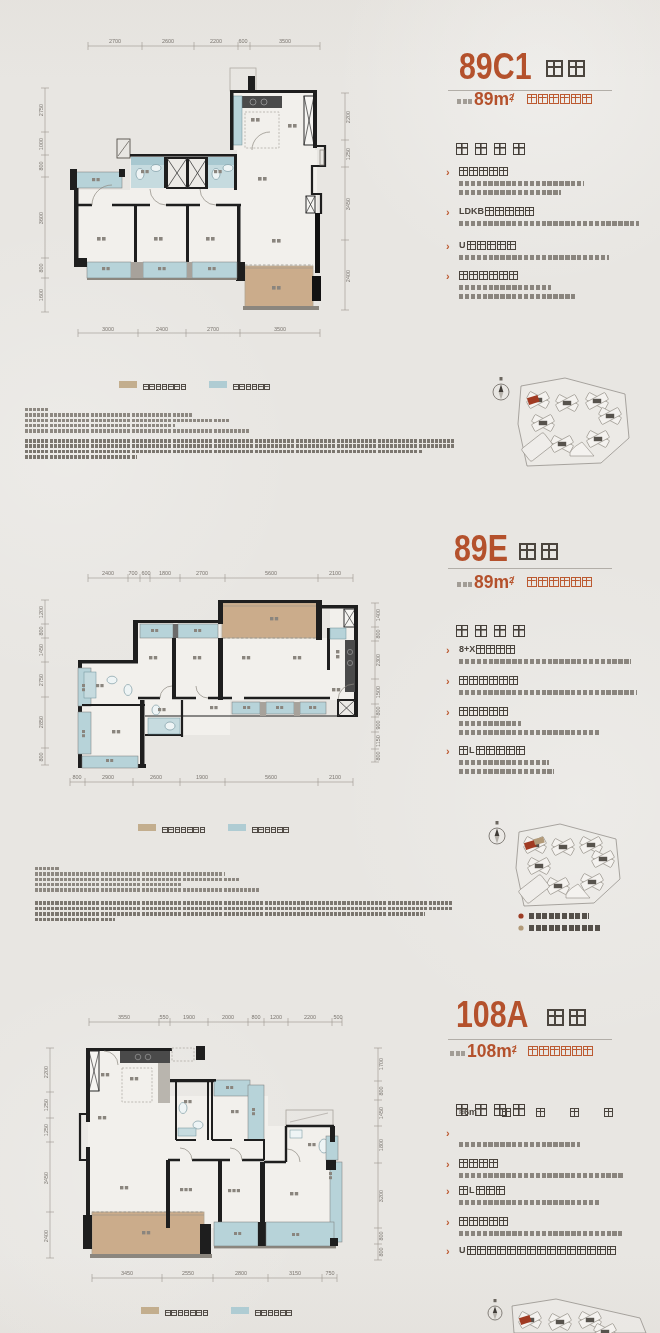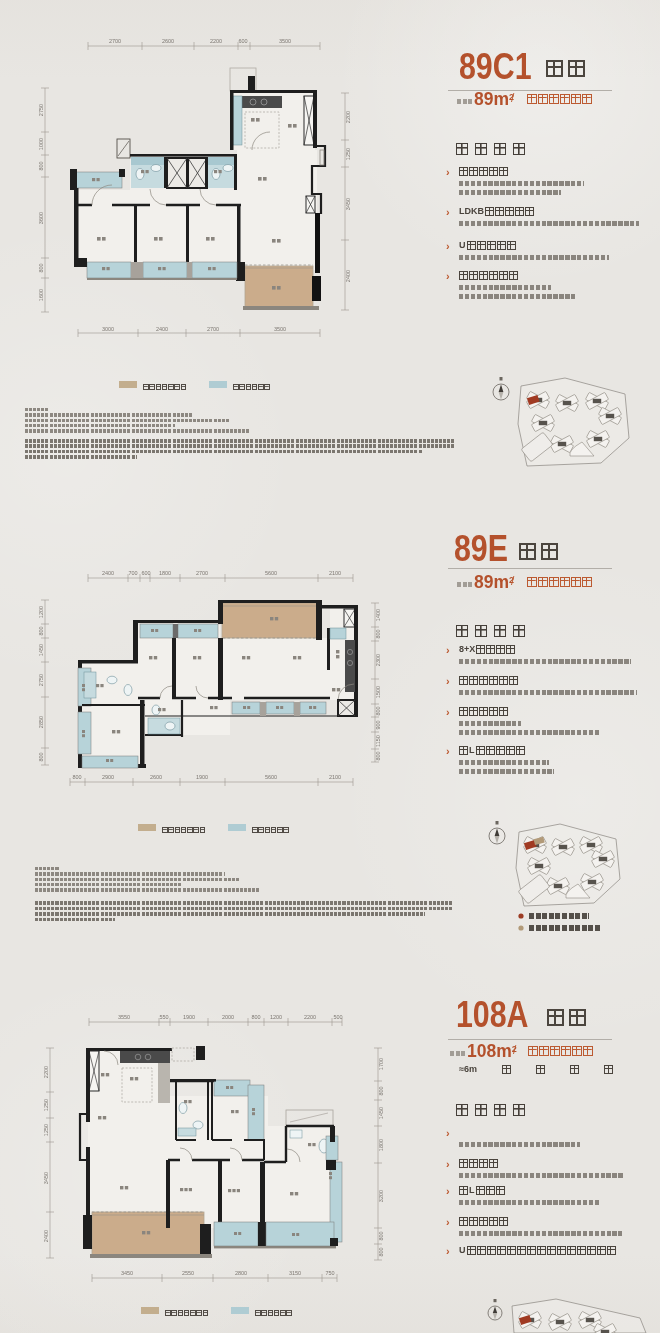--- a/index.html
+++ b/index.html
@@ -801,21 +801,21 @@
   </div>
 
 <div class="row" style="left:456px;top:1104px;">
     <span class="gH"></span>
     <span class="gH"></span>
     <span class="gH"></span>
     <span class="gH"></span>
   </div>
 
 <div class="abs arrow" style="top:1129px;">›</div>
-<div class="row" style="left:459px;top:1065px;gap:24px;">
+<div class="row" style="left:459px;top:1108px;gap:24px;">
     <span style="font-size:9px;font-weight:bold;color:#4a443d;line-height:9px;">≈6m</span>
     <span class="gT" style="margin-left:1px;"></span>
     <span class="gT"></span>
     <span class="gT"></span>
     <span class="gT"></span>
   </div>
 <div class="abs tx" style="left:459px;top:1142px;width:121px;"></div>
 <div class="abs arrow" style="top:1160px;">›</div>
 <div class="row" style="left:459px;top:1159px;">
     <span class="gT"></span>

